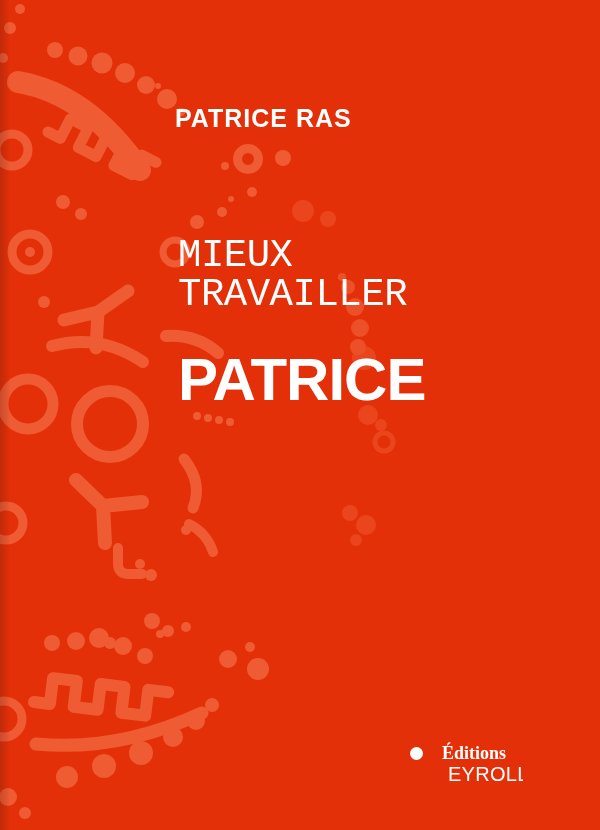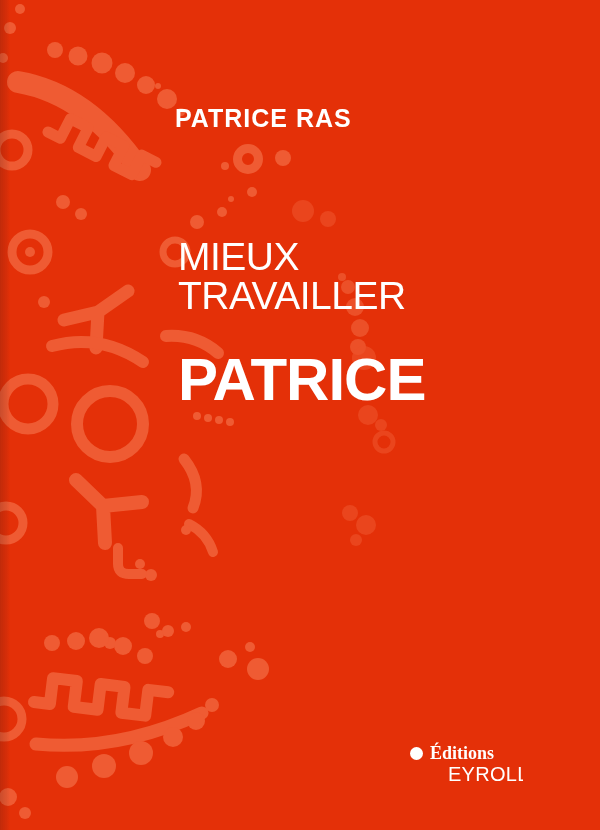--- a/index.html
+++ b/index.html
@@ -21,34 +21,34 @@
   .pf { fill: var(--pattern, #EF5B33); stroke: none; }
   .spine-shade {
     position: absolute; left: 0; top: 0; width: 10px; height: 830px;
     background: linear-gradient(90deg, rgba(70,25,20,0.22), rgba(70,25,20,0.10) 60%, rgba(70,25,20,0));
   }
   .txt { position: absolute; left: 178px; line-height: 1; color: var(--title-color, #FFFFFF); }
   .author {
     left: 175px; top: 106px;
     font-size: 25px; font-weight: 700; letter-spacing: 1px;
   }
-  .t-light { font-size: 39px; font-weight: 400; letter-spacing: -0.5px; }
+  .t-light { font-size: 39px; font-weight: 400; letter-spacing: -0.5px; font-family: Liberation Mono, monospace; }
   .t1 { top: 237px; }
   .t2 { top: 294px; }
   .t-bold { font-size: 60px; font-weight: 700; letter-spacing: -1px; }
   .t3 { top: 350px; }
   .t4 { top: 437px; letter-spacing: 0; }
   .subtitle {
     position: absolute; left: 177px; top: 527px;
     font-size: 34px; font-weight: 400; letter-spacing: -0.8px;
     line-height: 48px; color: var(--subtitle-color, #F8E9DC);
     white-space: pre;
   }
   .publisher { position: absolute; left: 410px; top: 744px; width: 146px; color: var(--publisher-color, #FFFFFF); }
-  .pub-row1 { display: flex; align-items: center; gap: 7px; }
+  .pub-row1 { display: flex; align-items: center; gap: 19px; }
   .pub-dot { width: 13px; height: 13px; border-radius: 50%; background: var(--publisher-color, #FFFFFF); flex: 0 0 auto; }
   .pub-imprint { font-family: "Liberation Serif", serif; font-weight: 700; font-size: 18px; line-height: 1; }
   .pub-name { text-align: right; font-weight: 400; font-size: 20px; letter-spacing: 0.3px; line-height: 1; margin-top: 2px; }
 </style>
 </head>
 <body>
 
 <div class="cover">
 
   <svg class="pattern" width="600" height="830" viewBox="0 0 600 830" aria-hidden="true">

